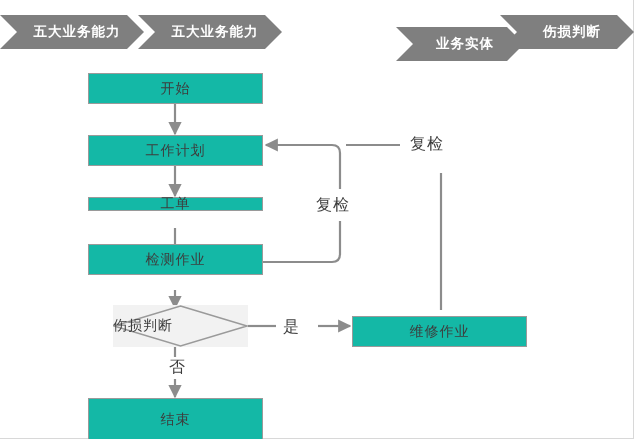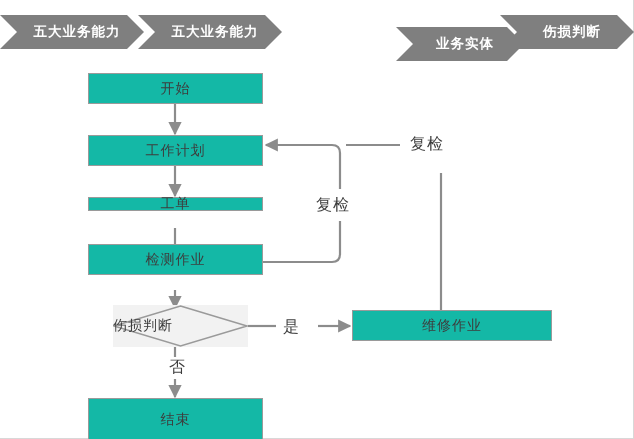--- a/index.html
+++ b/index.html
@@ -137,21 +137,21 @@
       <span>检测作业</span>
     </div>
 
     <div class="diamond" style="left:113px;top:256px;width:135px;height:42px;">
       <svg class="dshape" width="135" height="42" viewBox="0 0 135 42">
         <polygon points="67.5,1 134,21 67.5,41 1,21" fill="#f2f2f2" stroke="#9a9a9a" stroke-width="1.4"></polygon>
       </svg>
       <span class="dlabel">伤损判断</span>
     </div>
 
-    <div class="node" style="left:352px;top:261px;width:200px;height:31px;">
+    <div class="node" style="left:352px;top:267px;width:175px;height:31px;">
       <span>维修作业</span>
     </div>
 
     <div class="node" style="left:88px;top:349px;width:175px;height:44px;">
       <span>结束</span>
     </div>
 
     <div class="edgelabel" style="left:313px;top:146px;">复检</div>
 
     <div class="edgelabel" style="left:407px;top:85px;">复检</div>

